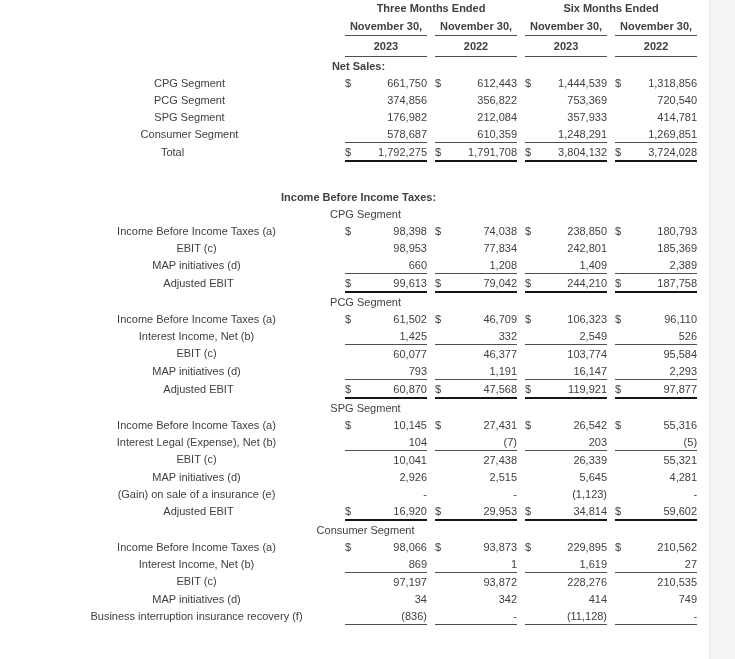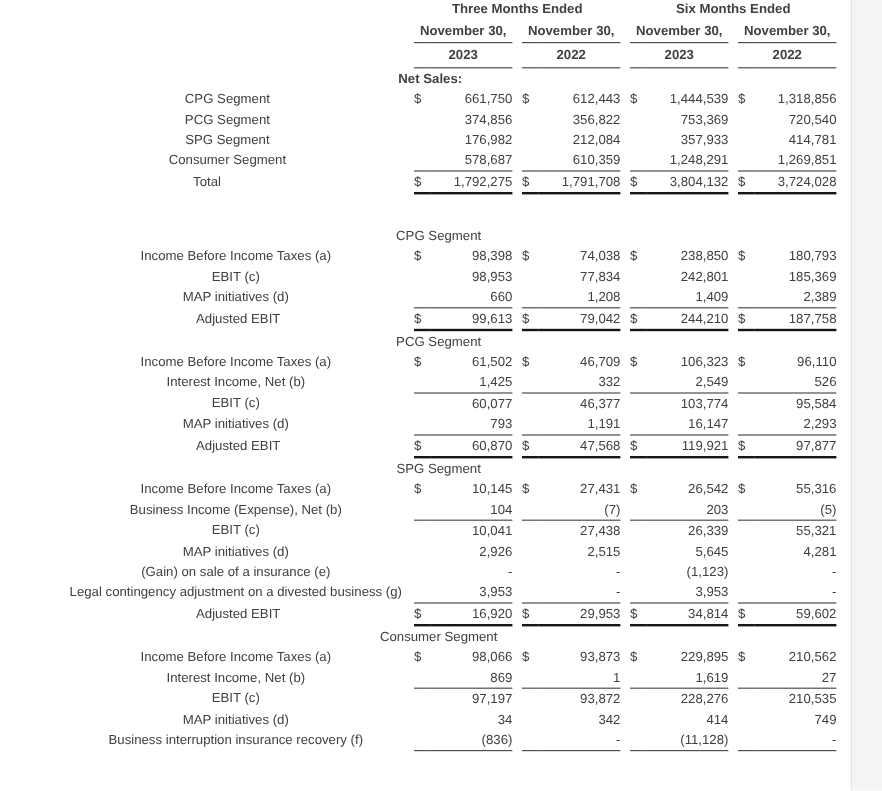--- a/index.html
+++ b/index.html
@@ -166,20 +166,23 @@
           <td class="cur b-thick">$</td>
           <td class="amt b-thick">3,804,132</td>
           <td></td>
           <td class="cur b-thick">$</td>
           <td class="amt b-thick">3,724,028</td>
         </tr>
         <tr class="spacer">
           <td colspan="12"></td>
         </tr>
         <tr>
+          <td class="lbl bold" colspan="12" style="padding-left: 20px;">Income Before Income Taxes:</td>
+        </tr>
+        <tr>
           <td class="lbl" colspan="12" style="padding-left: 34px;">CPG Segment</td>
         </tr>
         <tr>
           <td class="lbl" colspan="1" style="padding-left: 48px;">Income Before Income Taxes (a)</td>
           <td class="cur">$</td>
           <td class="amt">98,398</td>
           <td></td>
           <td class="cur">$</td>
           <td class="amt">74,038</td>
           <td></td>
@@ -315,21 +318,21 @@
           <td class="cur">$</td>
           <td class="amt">27,431</td>
           <td></td>
           <td class="cur">$</td>
           <td class="amt">26,542</td>
           <td></td>
           <td class="cur">$</td>
           <td class="amt">55,316</td>
         </tr>
         <tr>
-          <td class="lbl" colspan="1" style="padding-left: 48px;">Business Income (Expense), Net (b)</td>
+          <td class="lbl" colspan="1" style="padding-left: 48px;">Interest Legal (Expense), Net (b)</td>
           <td class="cur b-thin"></td>
           <td class="amt b-thin">104</td>
           <td></td>
           <td class="cur b-thin"></td>
           <td class="amt b-thin">(7)</td>
           <td></td>
           <td class="cur b-thin"></td>
           <td class="amt b-thin">203</td>
           <td></td>
           <td class="cur b-thin"></td>
@@ -369,34 +372,20 @@
           <td class="amt">-</td>
           <td></td>
           <td class="cur"></td>
           <td class="amt">-</td>
           <td></td>
           <td class="cur"></td>
           <td class="amt">(1,123)</td>
           <td></td>
           <td class="cur"></td>
           <td class="amt">-</td>
-        </tr>
-        <tr>
-          <td class="lbl" colspan="1" style="padding-left: 48px;">Legal contingency adjustment on a divested business (g)</td>
-          <td class="cur b-thin"></td>
-          <td class="amt b-thin">3,953</td>
-          <td></td>
-          <td class="cur b-thin"></td>
-          <td class="amt b-thin">-</td>
-          <td></td>
-          <td class="cur b-thin"></td>
-          <td class="amt b-thin">3,953</td>
-          <td></td>
-          <td class="cur b-thin"></td>
-          <td class="amt b-thin">-</td>
         </tr>
         <tr>
           <td class="lbl" colspan="1" style="padding-left: 52px;">Adjusted EBIT</td>
           <td class="cur b-thick">$</td>
           <td class="amt b-thick">16,920</td>
           <td></td>
           <td class="cur b-thick">$</td>
           <td class="amt b-thick">29,953</td>
           <td></td>
           <td class="cur b-thick">$</td>

